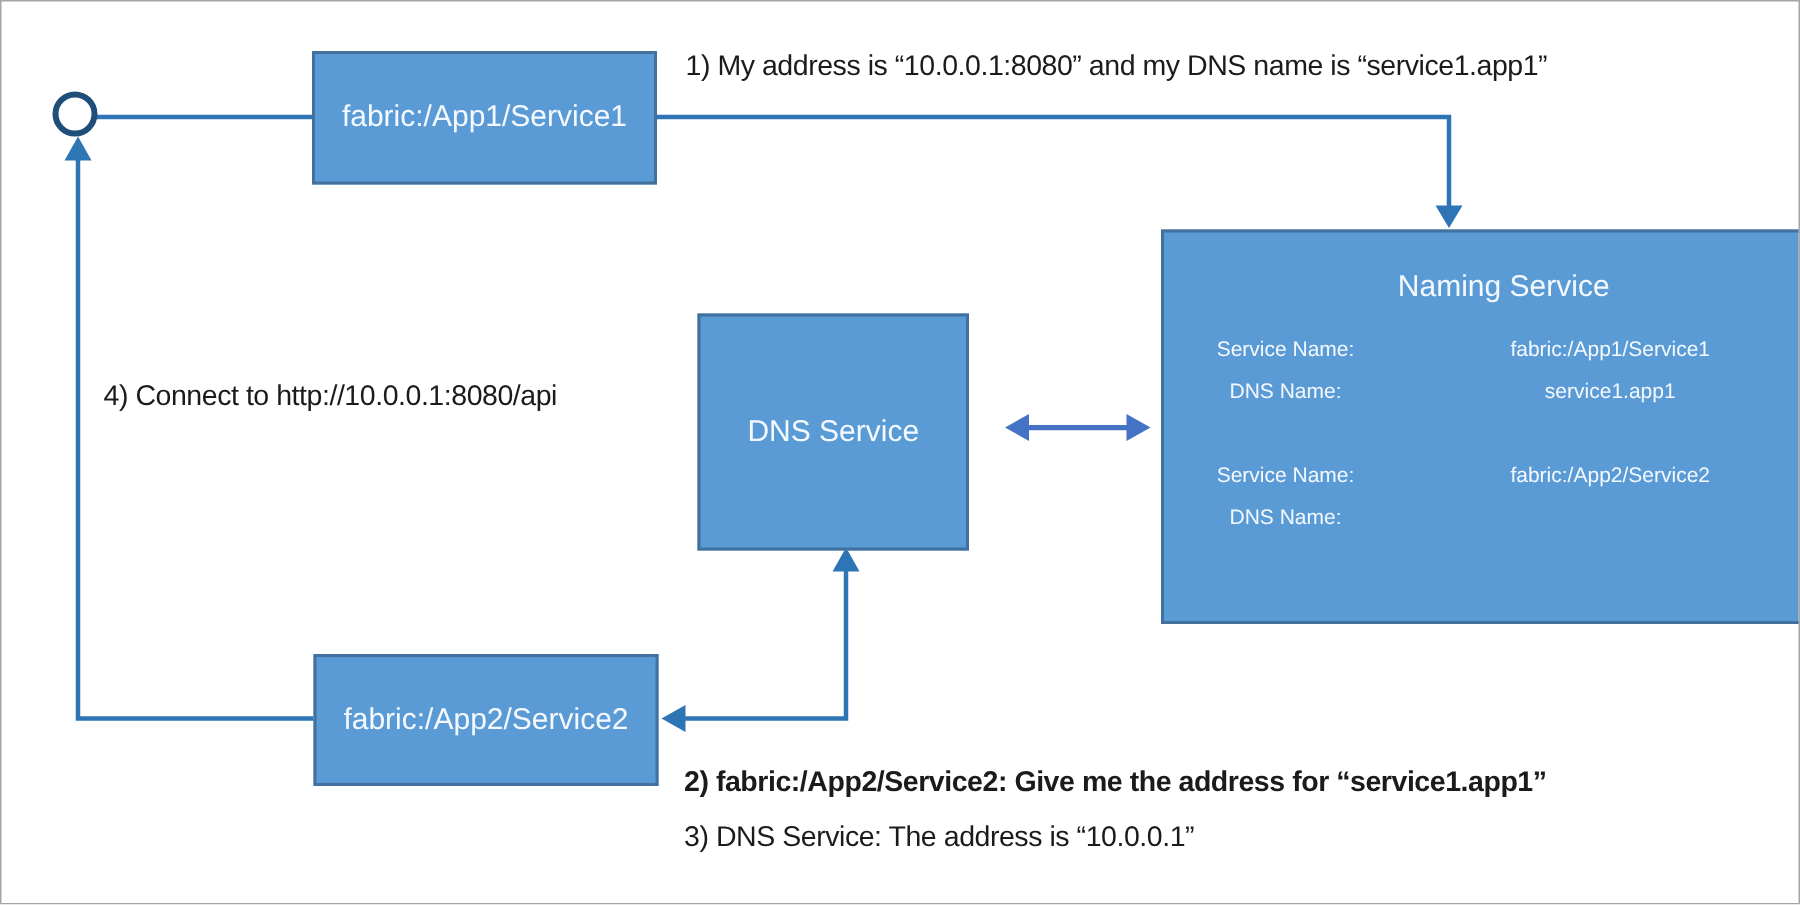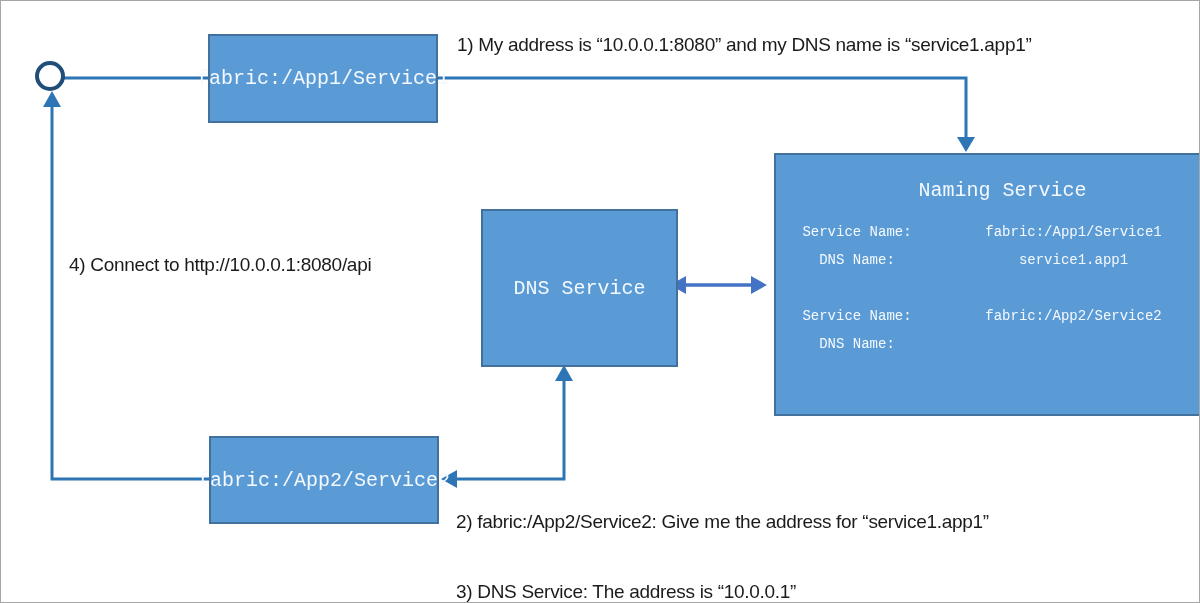--- a/index.html
+++ b/index.html
@@ -10,39 +10,38 @@
   .wires{position:absolute;left:0;top:0;width:1200px;height:603px;}
   .wire{fill:none;stroke:var(--line,#2E75B6);stroke-width:3;}
   .wire2{fill:none;stroke:var(--arrow2,#4472C4);stroke-width:3.5;}
   .head{fill:var(--line,#2E75B6);stroke:none;}
   .head2{fill:var(--arrow2,#4472C4);stroke:none;}
   .endpoint{fill:#ffffff;stroke:var(--circle,#1F4E79);stroke-width:4;}
   .node{
     position:absolute;background:var(--fill,#5B9BD5);
     border:2px solid var(--border,#41719C);box-sizing:border-box;
     color:var(--boxtext,#f4f9ff);
-    font-family:Liberation Mono, monospace;
   }
   .node.centered{display:flex;align-items:center;justify-content:center;}
   .node-label{font-size:20px;white-space:nowrap;}
   .app1{left:207px;top:33px;width:230px;height:89px;}
   .app2{left:208px;top:435px;width:230px;height:88px;}
-  .dns{left:480px;top:208px;width:197px;height:158px;}
+  .dns{left:464px;top:208px;width:181px;height:158px;}
   .naming{left:773px;top:152px;width:457px;height:263px;padding:22px 10px 0 10px;}
   .naming-title{text-align:center;font-size:20px;line-height:28px;}
   .entries{margin-top:13px;}
   .nrow{display:grid;grid-template-columns:142px 1fr;font-size:14px;line-height:28px;white-space:nowrap;text-align:center;}
   .nrow.gap{margin-top:28px;}
   .note{
     position:absolute;color:var(--ink,#1b1b1b);font-size:19px;line-height:24px;
     letter-spacing:-0.3px;white-space:nowrap;text-align:center;
   }
   .note1{left:456px;top:32px;}
-  .note2{left:455px;top:509px;}
-  .note3{left:455px;top:546px;margin-top:33px;}
+  .note2{left:455px;top:509px;font-weight:bold;}
+  .note3{left:455px;top:546px;}
   .note4{left:68px;top:252px;}
 </style>
 </head>
 <body>
 
 <div class="canvas">
 
   <svg class="wires" viewBox="0 0 1200 603">
 
     <path class="wire" d="M63 77 H207"></path>

